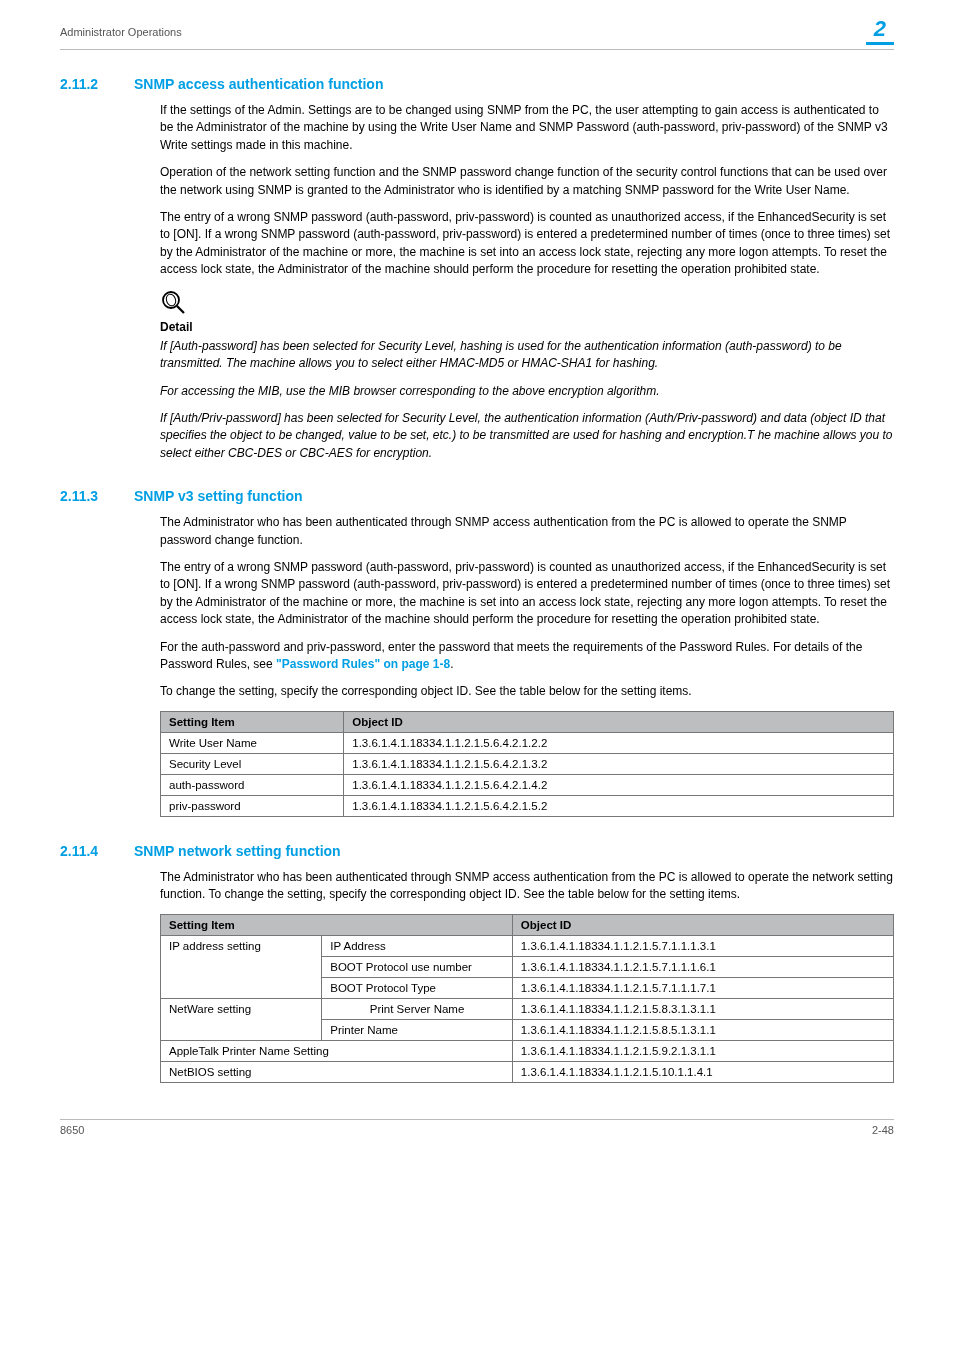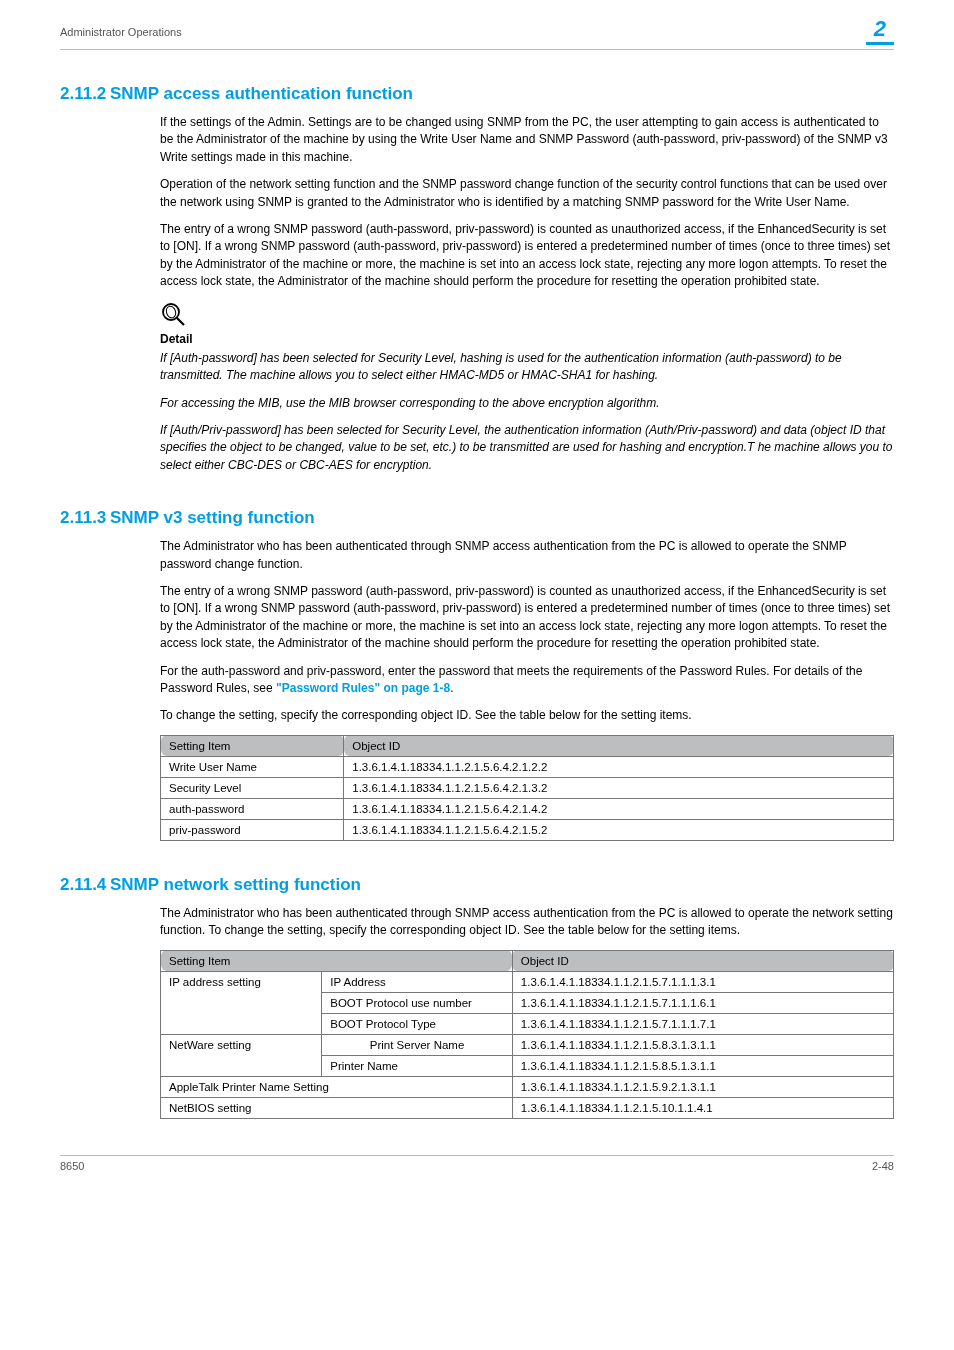--- a/index.html
+++ b/index.html
@@ -32,24 +32,25 @@
     font-size: 22px;
     color: #009fe3;
     padding: 0 8px 2px;
     border-bottom: 3px solid #009fe3;
     line-height: 1;
   }
 
   h2.section {
     display: flex;
     align-items: baseline;
+    gap: 24px;
     color: #009fe3;
-    font-size: 17px;
-    font-weight: bold;
-    margin: 34px 0 10px 0;
+    font-size: 14px;
+    font-weight: bold;
+    margin: 26px 0 10px 0;
   }
   h2.section .num { min-width: 50px; }
 
   .body-text {
     margin-left: 100px;
     font-size: 12px;
     line-height: 1.45;
   }
   .body-text p { margin: 0 0 10px 0; }
 
@@ -85,22 +86,21 @@
     margin-top: 6px;
     margin-bottom: 6px;
   }
   table.info th, table.info td {
     border: 1px solid #777;
     padding: 4px 8px;
     text-align: left;
   }
   table.info th {
     background: #bcbec0;
-    font-weight: normal;
-    border-radius: 6px;
+    font-weight: bold;
   }
   table.info td.cat {
     vertical-align: top;
   }
 
   .footer-row {
     display: flex;
     justify-content: space-between;
     align-items: center;
     font-size: 11px;

